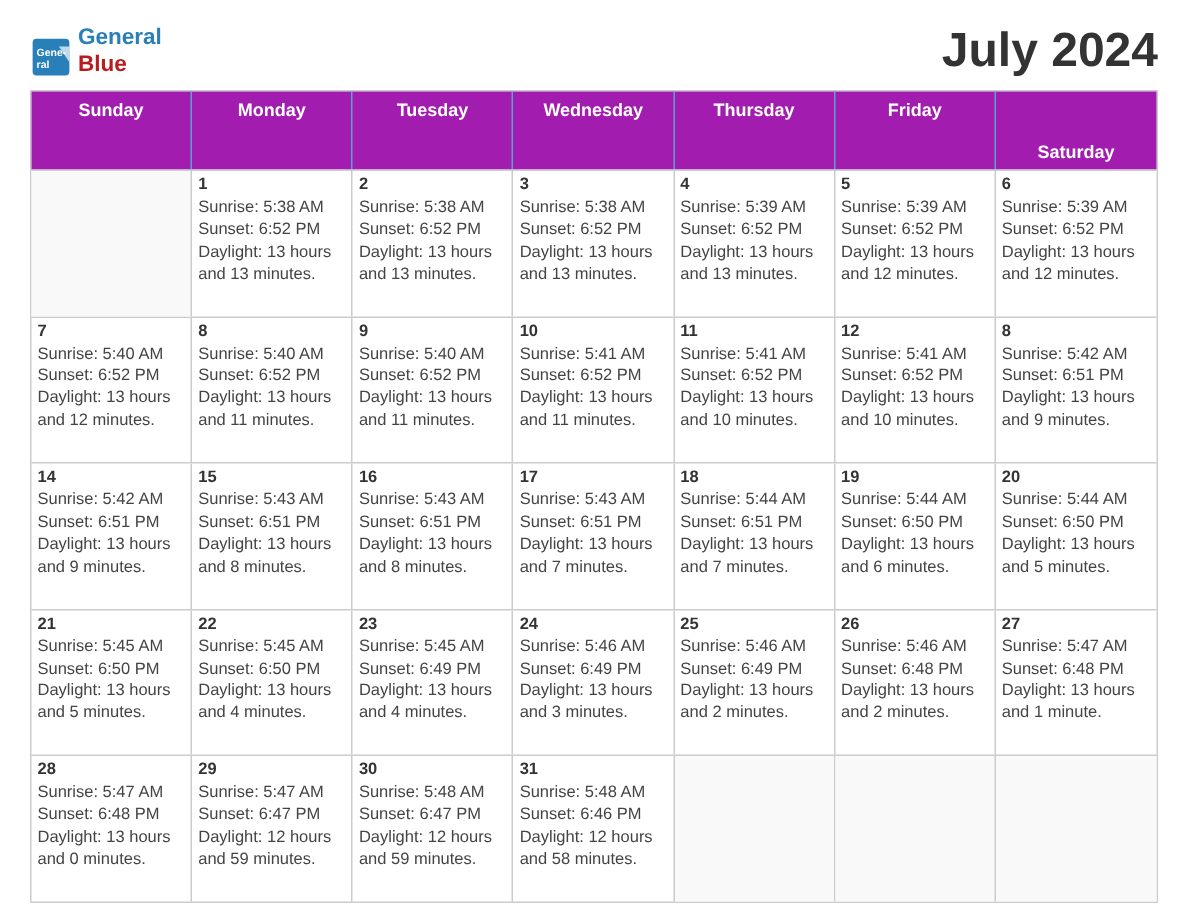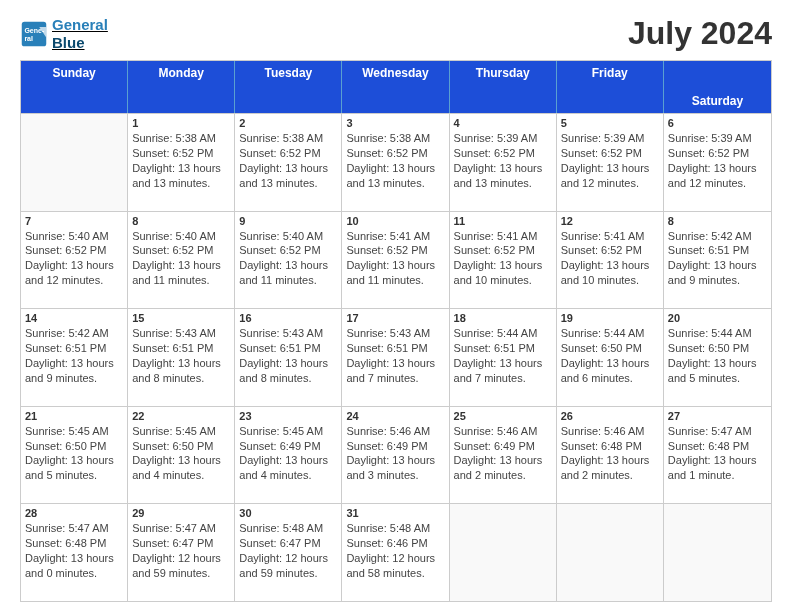--- a/index.html
+++ b/index.html
@@ -18,23 +18,22 @@
       flex-direction: column;
     }
     .header {
       display: flex;
       justify-content: space-between;
       align-items: flex-start;
       margin-bottom: 8px;
     }
     .logo-area {
       display: flex;
-      align-items: center;
+      align-items: flex-end;
       gap: 4px;
-      text-decoration: underline;
     }
     .logo-text {
       font-size: 15px;
       font-weight: bold;
       color: #333;
       line-height: 1.2;
     }
     .logo-text span {
       color: #2980b9;
     }
@@ -57,21 +56,21 @@
     }
     .calendar {
       flex: 1;
       display: flex;
       flex-direction: column;
       border: 1px solid #ccc;
     }
     .cal-header {
       display: grid;
       grid-template-columns: repeat(7, 1fr);
-      background: #1d4ed8;
+      background: #a21caf;
     }
     .cal-header-cell {
       color: #fff;
       font-size: 12px;
       font-weight: bold;
       padding: 5px 4px;
       text-align: center;
       border-right: 1px solid #5aa0d0;
     }
     .cal-header-cell:last-child { border-right: none; margin-top: 28px; }
@@ -117,21 +116,21 @@
   <div class="header">
     <div class="logo-area">
       <svg class="logo-icon" viewBox="0 0 32 32">
         <rect x="2" y="2" width="28" height="28" rx="3" fill="#2980b9"></rect>
         <polygon points="22,8 30,8 30,20" fill="#fff" opacity="0.7"></polygon>
         <text x="5" y="15" font-size="8" font-weight="bold" fill="white" font-family="Arial">Gene-</text>
         <text x="5" y="24" font-size="8" font-weight="bold" fill="white" font-family="Arial">ral</text>
       </svg>
       <div>
         <div class="logo-text"><span>General</span></div>
-        <div class="logo-text" style="color:#0c4a6e">Blue</div>
+        <div class="logo-text" style="color:#b91c1c">Blue</div>
       </div>
     </div>
     <div class="title-area">
       <div class="main-title">July 2024</div>
     </div>
   </div>
 
   <div class="calendar">
     <div class="cal-header">
     <div class="cal-header-cell">Sunday</div>

